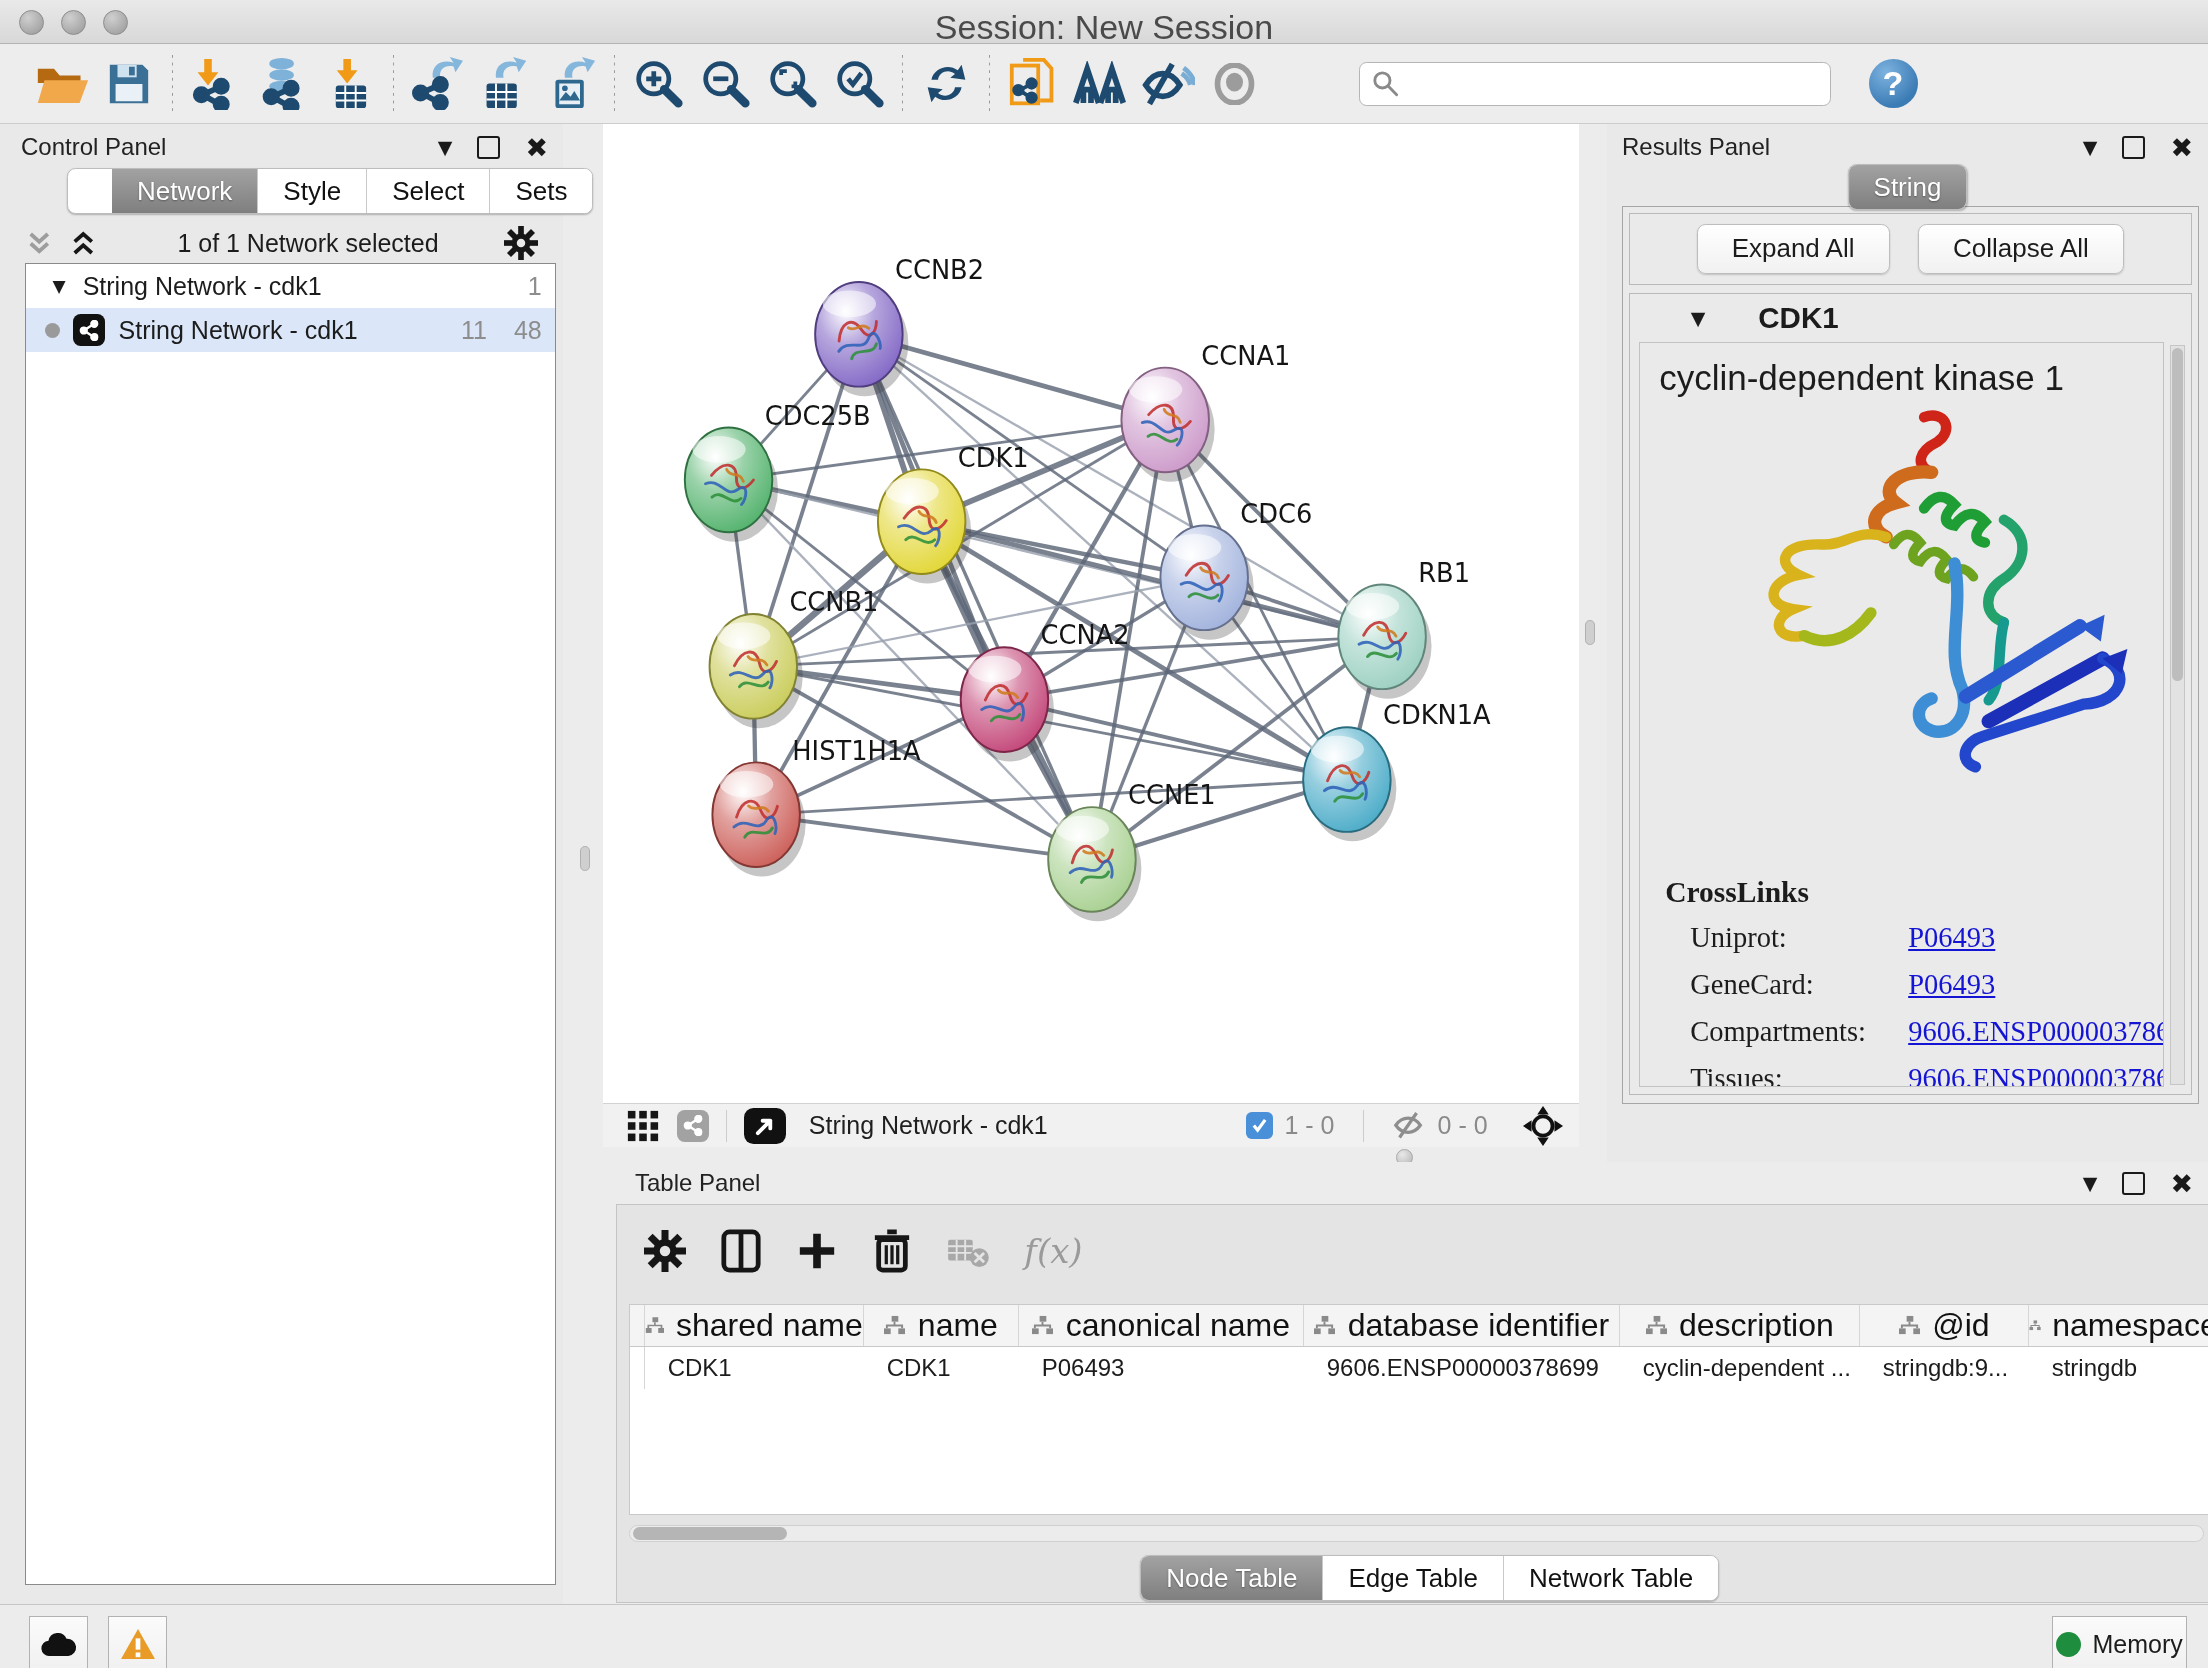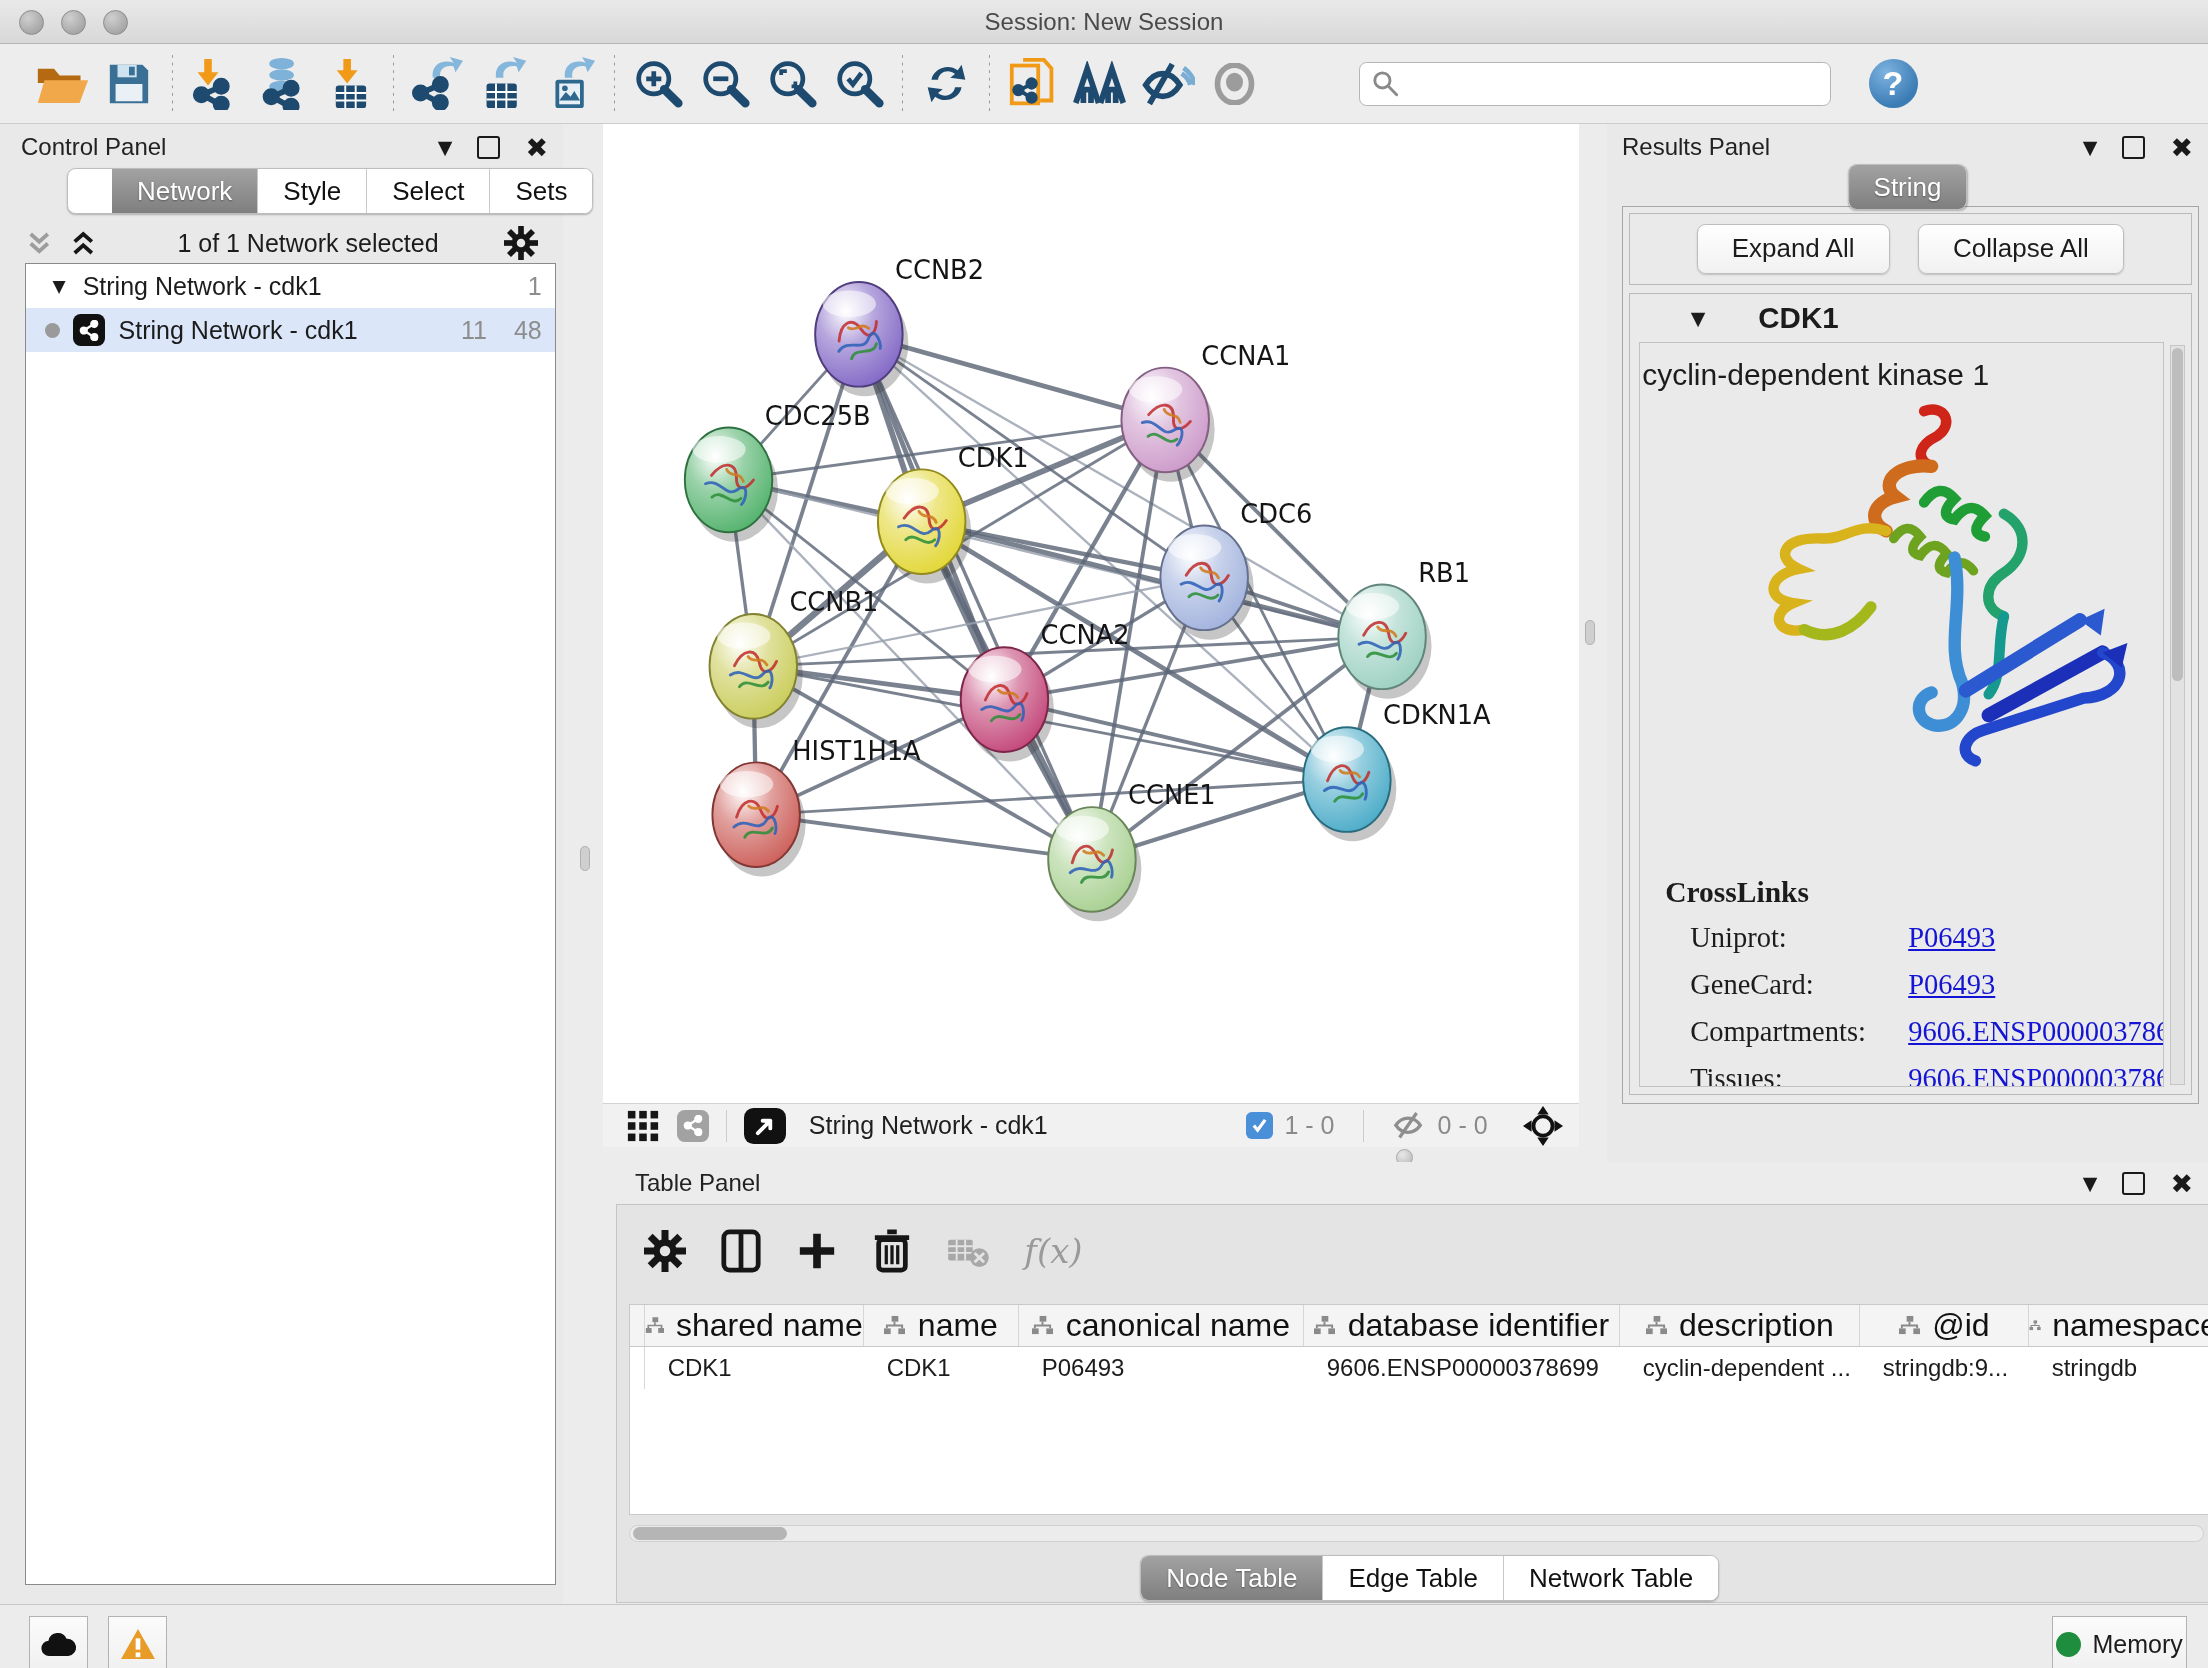--- a/index.html
+++ b/index.html
@@ -5,21 +5,21 @@
   * { margin:0; padding:0; box-sizing:border-box; }
   html,body { width:2208px; height:1668px; overflow:hidden;
     font-family:"Liberation Sans", sans-serif; background:#ececec; color:#1c1c1c;
     -webkit-font-smoothing:antialiased; }
 
   
   #titlebar { position:absolute; left:0; top:0; width:2208px; height:44px;
     background:linear-gradient(#e9e9e9,#d8d8d8); border-bottom:1px solid #b3b3b3; }
   .tl { position:absolute; top:9.5px; width:25px; height:25px; border-radius:50%;
     background:radial-gradient(circle at 35% 30%, #cfcfcf, #979797); border:1px solid #8d8d8d; }
-  #win-title { position:absolute; width:100%; text-align:center; top:7.6px; font-size:24px; color:#4a4a4a; }
+  #win-title { position:absolute; width:100%; text-align:center; top:7.6px; font-size:34px; color:#4a4a4a; }
 
   
   #toolbar { position:absolute; left:0; top:44px; width:2208px; height:80px;
     background:#ededed; border-bottom:1px solid #cccccc; display:flex; align-items:center; }
   .tbicon { width:67px; height:59px; display:flex; align-items:center; justify-content:center; flex:none; }
   .tbsep { width:1px; height:57px; flex:none; margin:0 9.5px;
     background-image:linear-gradient(#9a9a9a 33%, rgba(0,0,0,0) 0%);
     background-size:1px 7.6px; background-repeat:repeat-y; }
   #search-field { width:472px; height:44px; background:#ffffff; border:1px solid #b5b5b5;
     border-radius:7.6px; display:flex; align-items:center; padding:0 11.4px; margin-left:91px; }
@@ -86,21 +86,21 @@
   #rp-box { position:absolute; left:15px; right:9.5px; top:82px; bottom:59px; border:1px solid #a6a6a6; background:#eaeaea; }
   #rp-buttons { position:absolute; left:5.7px; right:5.7px; top:5.7px; height:72px; border:1px solid #b9b9b9;
     display:flex; align-items:center; justify-content:center; gap:28.5px; }
   .rp-btn { font-size:26px; background:linear-gradient(#ffffff,#f1f1f1); border:1px solid #bdbdbd;
     border-radius:8.6px; padding:8.6px 34px; box-shadow:0 1px 1.9px rgba(0,0,0,.18); }
   #rp-gene-box { position:absolute; left:5.7px; right:5.7px; top:86px; bottom:7.6px; border:1px solid #b9b9b9; }
   #rp-gene-header { height:48px; display:flex; align-items:center; font-size:29.5px; font-weight:bold; }
   #rp-gene-header .tree-arrow { font-size:19px; margin:0 0 0 61px; }
   #rp-gene-header .gname { margin-left:53px; }
   #rp-gene-inner { position:absolute; left:9.5px; right:27px; top:48px; bottom:7.6px; border:1px solid #c2c2c2; overflow:hidden; }
-  #rp-desc { font-size:30px; margin:15px 0 0 2px; }
+  #rp-desc { font-size:35px; margin:15px 0 0 19px; }
   #rp-scroll { position:absolute; right:5.7px; top:51px; bottom:9.5px; width:15px; background:#e2e2e2; border:1px solid #c6c6c6; }
   #rp-scroll .thumb { position:absolute; left:1px; right:1px; top:1.9px; height:333px; background:#bdbdbd; border-radius:6.7px; }
   #crosslinks { position:absolute; left:25px; top:533px; font-family:"Liberation Serif", serif; font-size:28.5px; }
   #crosslinks .head { font-weight:bold; font-size:29.5px; margin-bottom:13.3px; }
   .cl-row { display:flex; margin-bottom:15px; }
   .cl-label { width:243px; padding-left:25px; }
   .cl-link { color:#1414d4; text-decoration:underline; }
 
   
   #table-panel { position:absolute; left:603px; top:1162px; width:1605px; height:441px; background:#ececec; }

